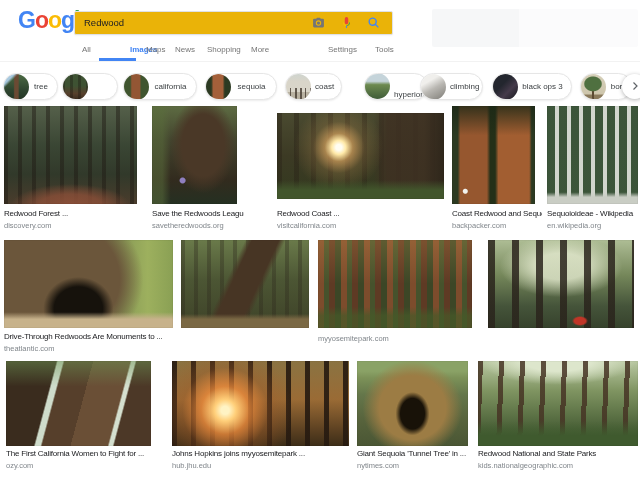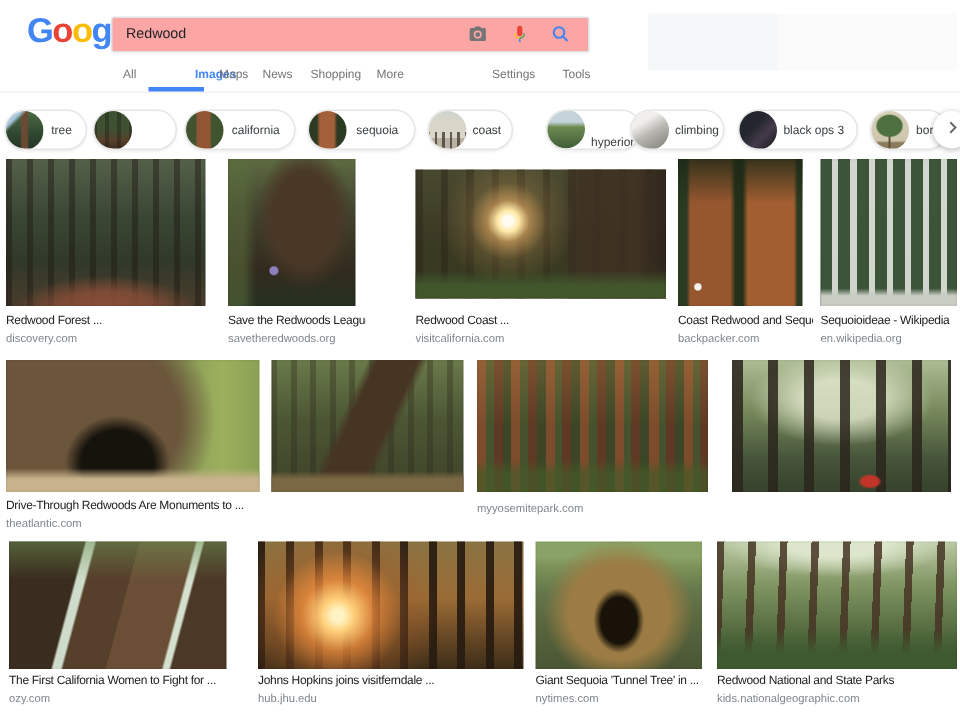--- a/index.html
+++ b/index.html
@@ -1,21 +1,21 @@
 <!DOCTYPE html>
 <html><head>
 <meta charset="utf-8">
 <style>
   html,body{margin:0;padding:0;background:#fff;}
   .canvas{position:relative;width:640px;height:479px;background:#fff;overflow:hidden;
           font-family:"Liberation Sans",sans-serif;-webkit-font-smoothing:antialiased;}
 
   
   .logo{position:absolute;left:18px;top:7px;font-size:23px;font-weight:bold;letter-spacing:-1px;text-decoration:none;cursor:pointer;}
-  .searchbox{position:absolute;left:74px;top:11px;width:317px;height:22px;background:#fca5a5;
+  .searchbox{position:absolute;left:74px;top:11px;width:317px;height:22px;background:#eab308;
              border:1px solid #dfe1e5;border-radius:2px;box-shadow:0 1px 2px rgba(0,0,0,0.04);}
   .searchinput{position:absolute;left:0;top:0;width:228px;height:20px;border:none;outline:none;
                padding:0 0 0 9px;font-family:"Liberation Sans",sans-serif;font-size:9.5px;color:#202124;background:transparent;}
   .sicon{position:absolute;top:4px;width:13px;height:13px;cursor:pointer;}
   .sicon svg{display:block;width:13px;height:13px;}
   .sicon.cam{left:237px;} .sicon.mic{left:265px;} .sicon.mag{left:292px;}
   .promo{position:absolute;left:432px;top:9px;width:206px;height:38px;border-radius:2px;
          background:linear-gradient(90deg,#f6f7f8 0 42%,#fbfbfc 42%);}
   .tab{position:absolute;top:45px;font-size:8px;line-height:10px;color:#757575;cursor:pointer;white-space:nowrap;}
   .tab.active{font-weight:bold;padding-left:25px;}
@@ -200,21 +200,21 @@
   </div>
   <div class="thumb p-r2i4 t-r2i4"></div>
 
   <div class="thumb p-r3i1 t-r3i1"></div>
   <div class="cap cp-r3" style="left:6px;width:150px">
     <div class="cap-title">The First California Women to Fight for ...</div>
     <div class="cap-src">ozy.com</div>
   </div>
   <div class="thumb p-r3i2 t-r3i2"></div>
   <div class="cap cp-r3" style="left:172px;width:180px">
-    <div class="cap-title">Johns Hopkins joins visitferndale ...</div>
+    <div class="cap-title">Johns Hopkins joins myyosemitepark ...</div>
     <div class="cap-src">hub.jhu.edu</div>
   </div>
   <div class="thumb p-r3i3 t-r3i3"></div>
   <div class="cap cp-r3" style="left:357px;width:118px">
     <div class="cap-title">Giant Sequoia 'Tunnel Tree' in ...</div>
     <div class="cap-src">nytimes.com</div>
   </div>
   <div class="thumb p-r3i4 t-r3i4"></div>
   <div class="cap cp-r3" style="left:478px;width:162px">
     <div class="cap-title">Redwood National and State Parks</div>

